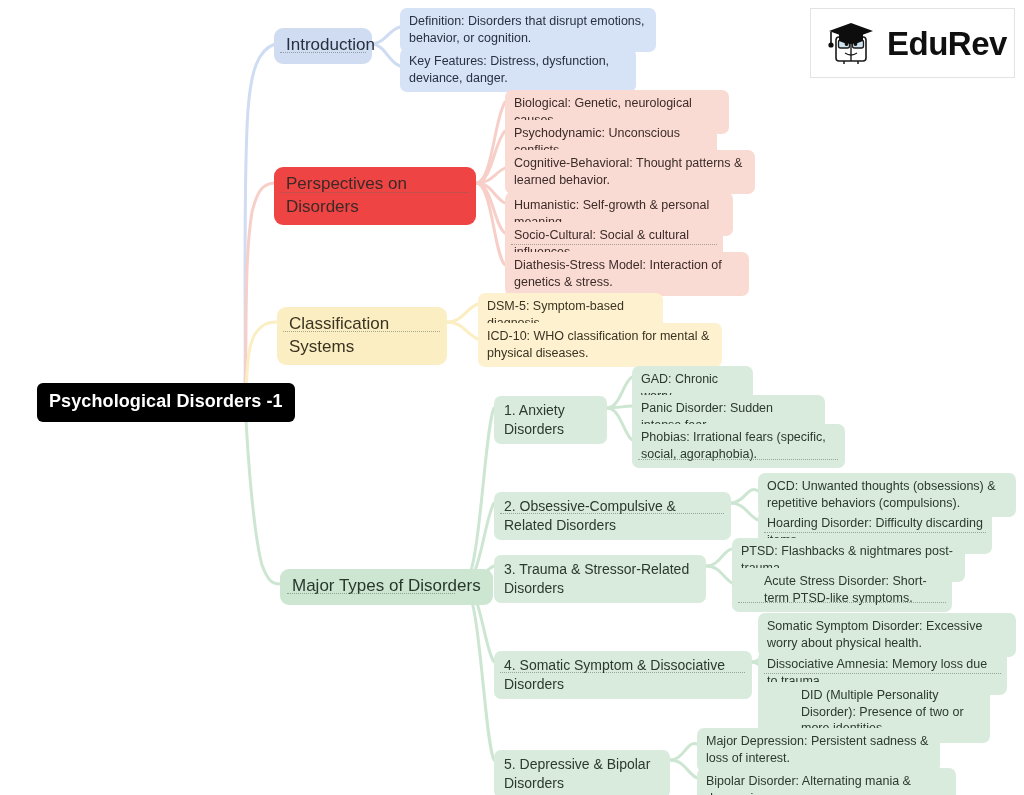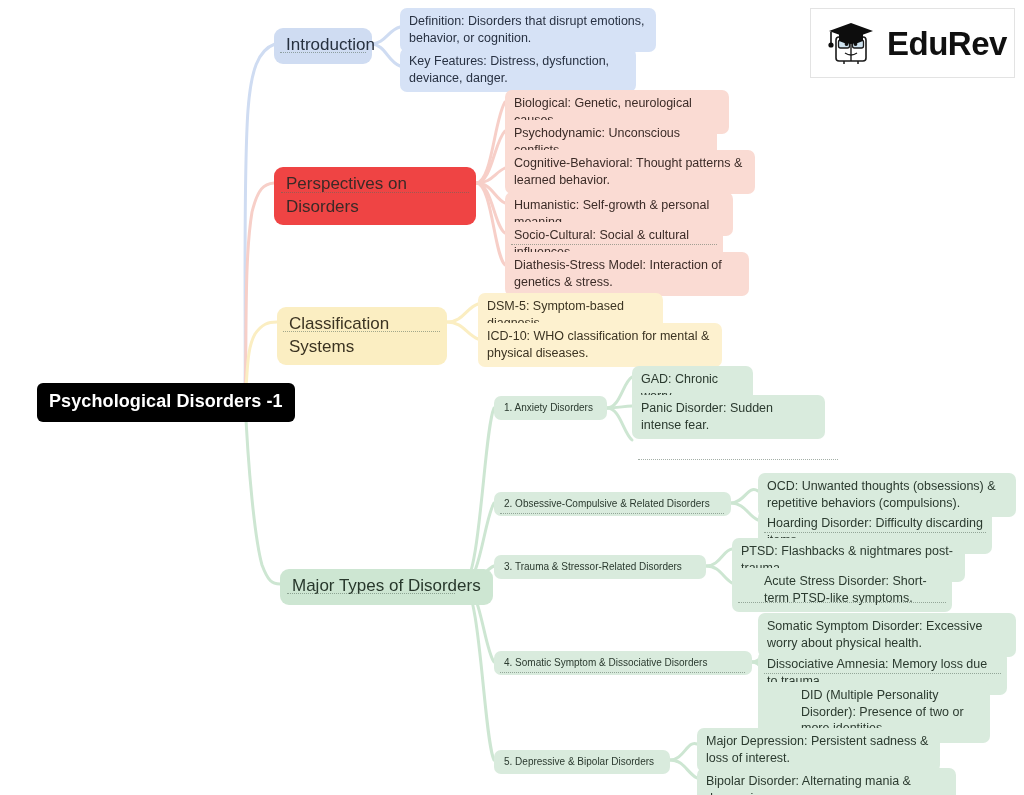--- a/index.html
+++ b/index.html
@@ -56,21 +56,21 @@
   .node.b-major   { background: #cde6d2; color: #28382c; }
 
   
   .node.leaf { font-size: 12.5px; }
   .node.l-blue  { background: #d6e2f6; color: #283142; }
   .node.l-pink  { background: #fadbd3; color: #3b2b27; }
   .node.l-yell  { background: #fdf1cf; color: #3b3322; }
   .node.l-green { background: #d9ebdd; color: #2b3a2f; }
 
   .node.sub {
-    font-size: 10px;
+    font-size: 14px;
     background: #d9ebdd;
     color: #2b3a2f;
     padding: 5px 10px 6px 10px;
   }
 
   
   .dotline {
     position: absolute;
     height: 0;
     border-bottom: 1.5px dotted rgba(90,110,95,0.55);
@@ -174,20 +174,21 @@
 
   <div class="node leaf l-yell" style="left:478px; top:293px; width:185px;">DSM-5: Symptom-based diagnosis.</div>
   <div class="node leaf l-yell" style="left:478px; top:323px; width:244px;">ICD-10: WHO classification for mental &amp; physical diseases.</div>
 
   <div class="node branch b-major" style="left:280px; top:569px; width:213px;">Major Types of Disorders</div>
   <div class="dotline" style="left:287px; top:593px; width:168px;"></div>
 
   <div class="node sub" style="left:494px; top:396px; width:113px;">1. Anxiety Disorders</div>
   <div class="node leaf l-green" style="left:632px; top:366px; width:121px;">GAD: Chronic worry.</div>
   <div class="node leaf l-green" style="left:632px; top:395px; width:193px;">Panic Disorder: Sudden intense fear.</div>
+  <div class="node leaf l-green" style="left:632px; top:424px; width:213px;">Phobias: Irrational fears (specific, social, agoraphobia).</div>
   <div class="dotline" style="left:638px; top:459px; width:200px;"></div>
 
   <div class="node sub" style="left:494px; top:492px; width:237px;">2. Obsessive-Compulsive &amp; Related Disorders</div>
   <div class="dotline" style="left:500px; top:513px; width:224px;"></div>
   <div class="node leaf l-green" style="left:758px; top:473px; width:258px;">OCD: Unwanted thoughts (obsessions) &amp; repetitive behaviors (compulsions).</div>
   <div class="node leaf l-green" style="left:758px; top:510px; width:234px;">Hoarding Disorder: Difficulty discarding items.</div>
   <div class="dotline" style="left:764px; top:532px; width:222px;"></div>
 
   <div class="node sub" style="left:494px; top:555px; width:212px;">3. Trauma &amp; Stressor-Related Disorders</div>
   <div class="node leaf l-green" style="left:732px; top:538px; width:233px;">PTSD: Flashbacks &amp; nightmares post-trauma.</div>

